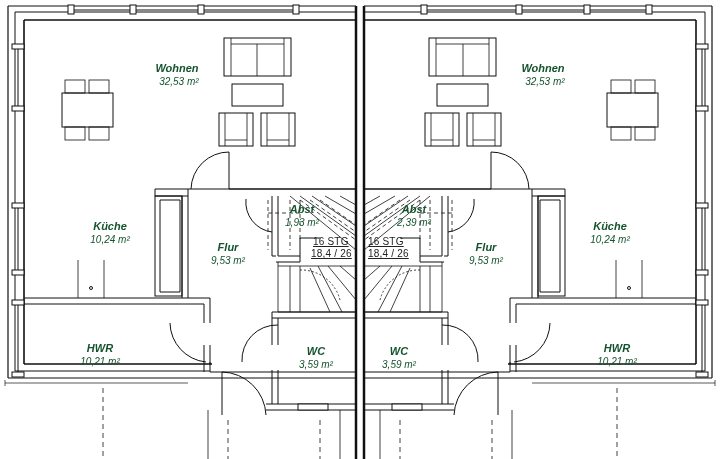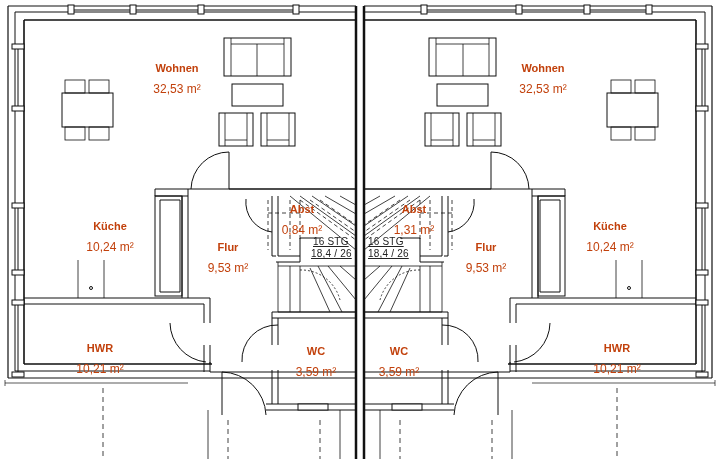--- a/index.html
+++ b/index.html
@@ -1,20 +1,20 @@
 <!DOCTYPE html>
 <html><head>
 <meta charset="utf-8">
 <style>
   html, body { margin:0; padding:0; background:#ffffff; }
   body { width:720px; height:459px; overflow:hidden; position:relative; font-family:"Liberation Sans", sans-serif; }
   #plan { position:absolute; left:0; top:0; width:720px; height:459px; }
-  .label { position:absolute; color:#c2410c; text-align:center; transform:translateX(-50%); white-space:nowrap; }
+  .label { position:absolute; color:#14532d; text-align:center; transform:translateX(-50%); white-space:nowrap;font-style:italic; }
   .room-name { font-weight:bold; font-size:11px; }
-  .room-area { font-size:12px; margin-top:8px;text-align:right; }
+  .room-area { font-size:10px; margin-top:2px;text-align:right; }
   .stair-txt { position:absolute; font-size:10px; color:#222; white-space:nowrap; letter-spacing:0.2px;text-decoration:underline; }
 </style>
 </head>
 <body>
 
 <svg id="plan" viewBox="0 0 720 459" xmlns="http://www.w3.org/2000/svg">
   <defs>
     <g id="unit" fill="none" stroke="#111" stroke-width="1">
 
       <path d="M8 6 H356 M8 6 V378 M8 378 H210" stroke-width="1.2"></path>
@@ -122,21 +122,21 @@
 <div class="label" style="left:110px;top:220px;">
   <div class="room-name">Küche</div>
   <div class="room-area">10,24 m²</div>
 </div>
 <div class="label" style="left:228px;top:241px;">
   <div class="room-name">Flur</div>
   <div class="room-area">9,53 m²</div>
 </div>
 <div class="label" style="left:302px;top:203px;">
   <div class="room-name">Abst</div>
-  <div class="room-area">0,84 m²</div>
+  <div class="room-area">1,93 m²</div>
 </div>
 <div class="label" style="left:100px;top:342px;">
   <div class="room-name">HWR</div>
   <div class="room-area">10,21 m²</div>
 </div>
 <div class="label" style="left:316px;top:345px;">
   <div class="room-name">WC</div>
   <div class="room-area">3,59 m²</div>
 </div>
 <div class="stair-txt" style="left:313px;top:236px;">16 STG</div>
@@ -149,21 +149,21 @@
 <div class="label" style="left:610px;top:220px;">
   <div class="room-name">Küche</div>
   <div class="room-area">10,24 m²</div>
 </div>
 <div class="label" style="left:486px;top:241px;">
   <div class="room-name">Flur</div>
   <div class="room-area">9,53 m²</div>
 </div>
 <div class="label" style="left:414px;top:203px;">
   <div class="room-name">Abst</div>
-  <div class="room-area">1,31 m²</div>
+  <div class="room-area">2,39 m²</div>
 </div>
 <div class="label" style="left:617px;top:342px;">
   <div class="room-name">HWR</div>
   <div class="room-area">10,21 m²</div>
 </div>
 <div class="label" style="left:399px;top:345px;">
   <div class="room-name">WC</div>
   <div class="room-area">3,59 m²</div>
 </div>
 <div class="stair-txt" style="left:368px;top:236px;">16 STG</div>

